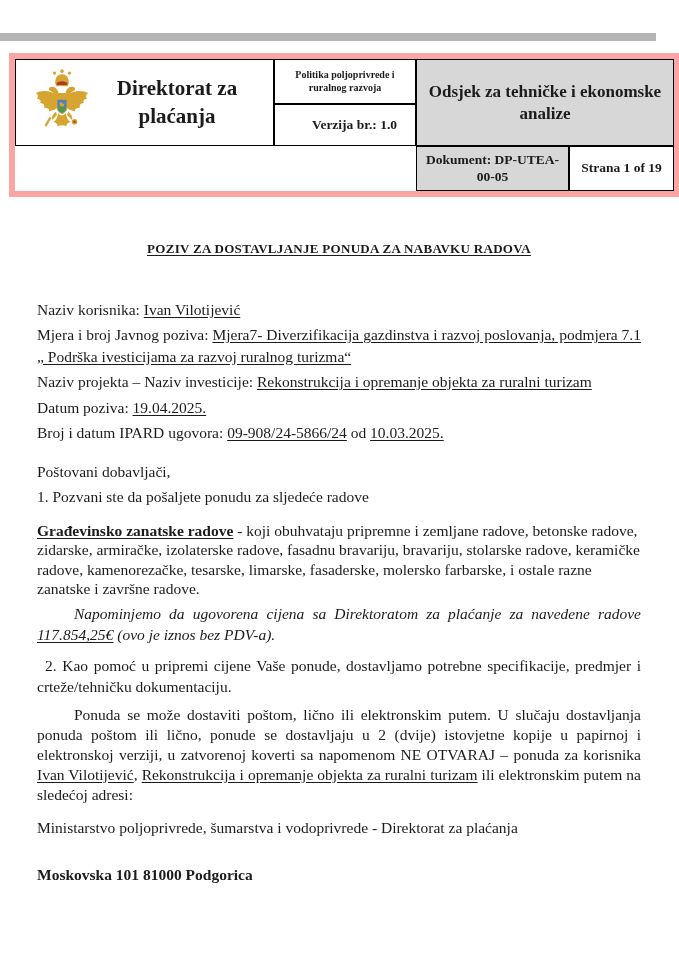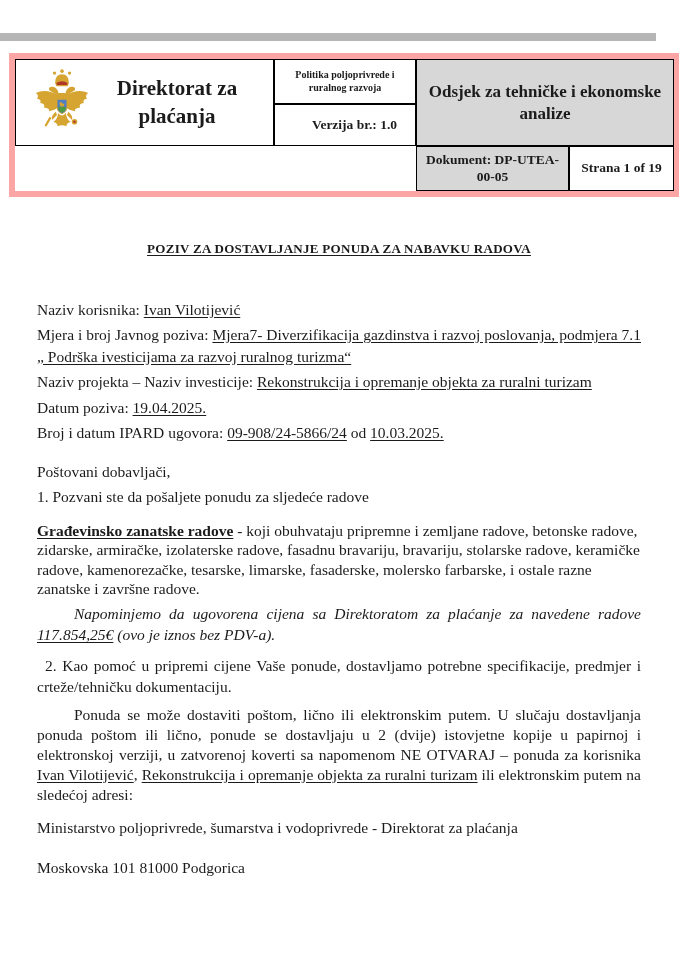--- a/index.html
+++ b/index.html
@@ -40,21 +40,21 @@
   .bu{font-weight:bold;text-decoration:underline;text-underline-offset:2px;}
   .jst{text-align:justify;}
   .first-field{margin-top:39px;}
   .salutation{margin-top:17px;}
   .item1{}
   .radovi{margin-top:13px;line-height:19.5px;}
   .napomena{margin-top:4px;font-style:italic;text-indent:37px;}
   .item2{margin-top:9px;text-indent:8px;}
   .ponuda{margin-top:7px;text-indent:37px;line-height:20px;}
   .ministry{margin-top:12px;}
-  .address{margin-top:19px;}
+  .address{margin-top:26px;font-weight:bold;}
 </style>
 </head>
 <body>
 
 <div class="page">
 
   <div class="scan-band"></div>
 
   <div class="hdr">
 

